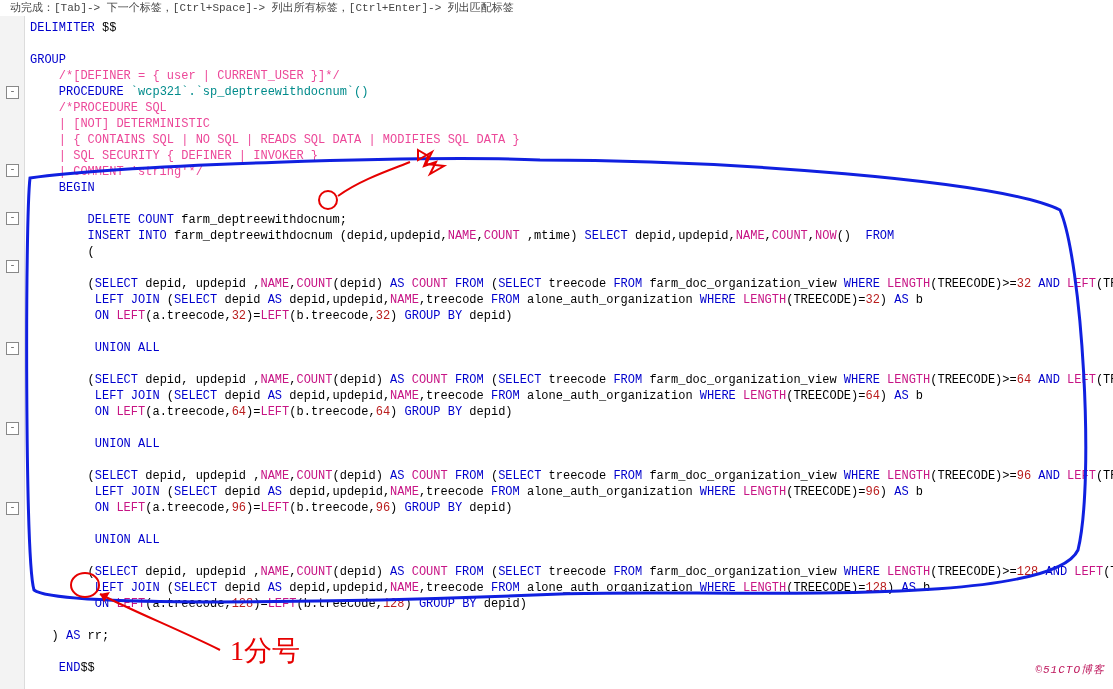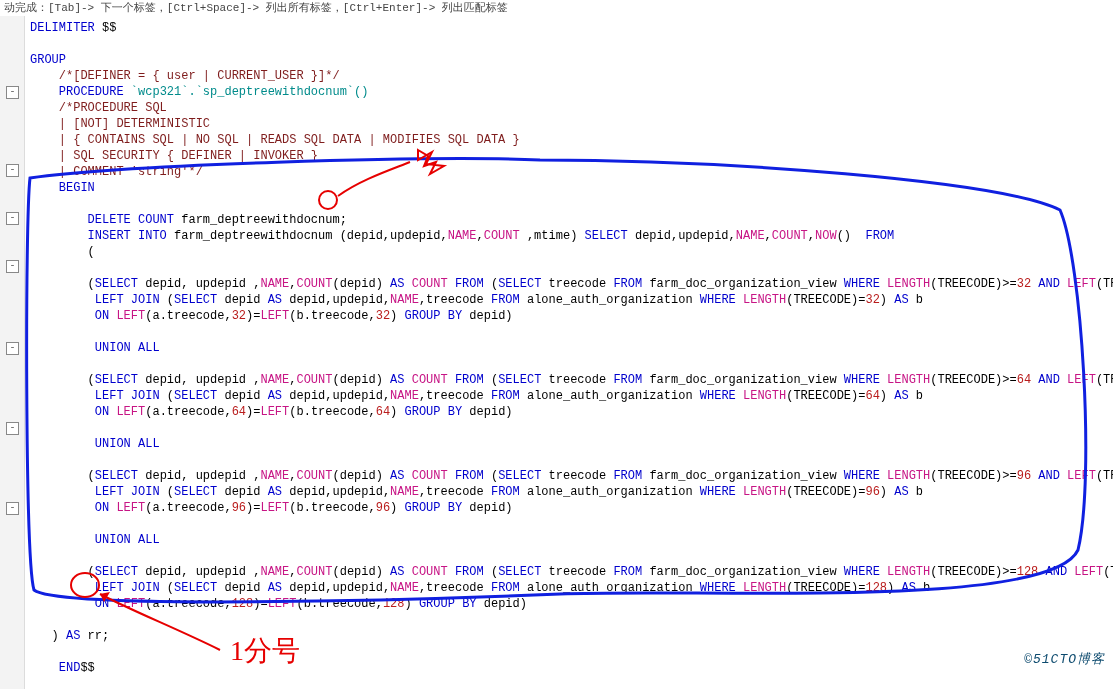--- a/index.html
+++ b/index.html
@@ -1,26 +1,26 @@
 <!DOCTYPE html>
 <html><head>
 <meta charset="utf-8">
 <style>
   html,body{margin:0;padding:0;background:#fff;font-family:Consolas,"Courier New",monospace;font-size:12px;color:#000;overflow:hidden}
   .container{position:relative;width:1113px;height:689px}
-  .hint-bar{position:absolute;top:0;left:0;right:0;height:14px;padding:0 4px;font-size:11px;color:#444;white-space:nowrap;overflow:hidden}
+  .hint-bar{position:absolute;top:0;left:0;right:0;height:14px;padding:0 10px;font-size:11px;color:#444;white-space:nowrap;overflow:hidden}
   .gutter{position:absolute;top:16px;left:0;width:24px;bottom:0;background:#f3f3f3;border-right:1px solid #dcdcdc}
   .fold{position:absolute;left:6px;width:11px;height:11px;border:1px solid #888;background:#fff;font-size:10px;line-height:9px;text-align:center;color:#666;cursor:pointer}
   .code{position:absolute;top:16px;left:24px;right:0;bottom:0;padding:4px 6px;white-space:pre;line-height:16px;overflow:hidden}
   .kw{color:#0000cd}         
   .fn{color:#c71585}         
   .id{color:#008b8b}         
   .num{color:#b91c1c}        
-  .cm{color:#7f1d1d}
-  .watermark{position:absolute;right:8px;bottom:21px;color:#0c4a6e;font-style:italic;font-size:13px;letter-spacing:1px}
+  .cm{color:#ec4899}
+  .watermark{position:absolute;right:8px;bottom:12px;color:#be185d;font-style:italic;font-size:11px;letter-spacing:1px}
   svg.annot{position:absolute;top:0;left:0;width:1113px;height:689px;pointer-events:none}
   .red-txt{font-family:"KaiTi","STKaiti",serif;font-size:28px;fill:#e60000}
 </style>
 </head>
 <body>
 
 <div class="container">
   <div class="hint-bar">动完成：[Tab]-&gt; 下一个标签，[Ctrl+Space]-&gt; 列出所有标签，[Ctrl+Enter]-&gt; 列出匹配标签</div>
 
   <div class="gutter">

